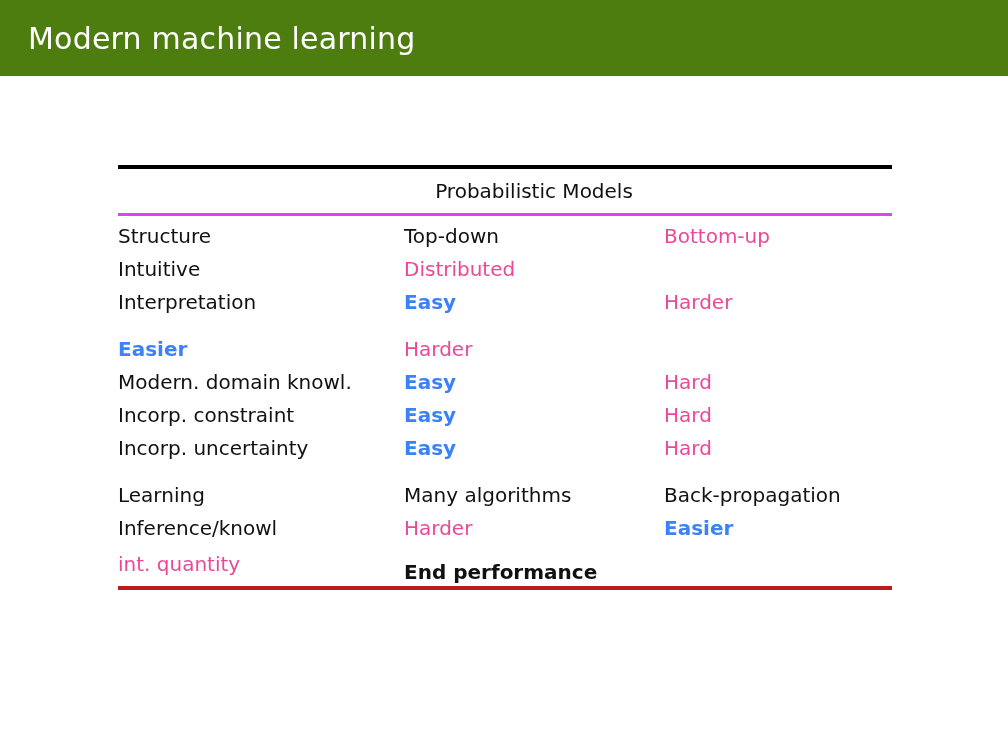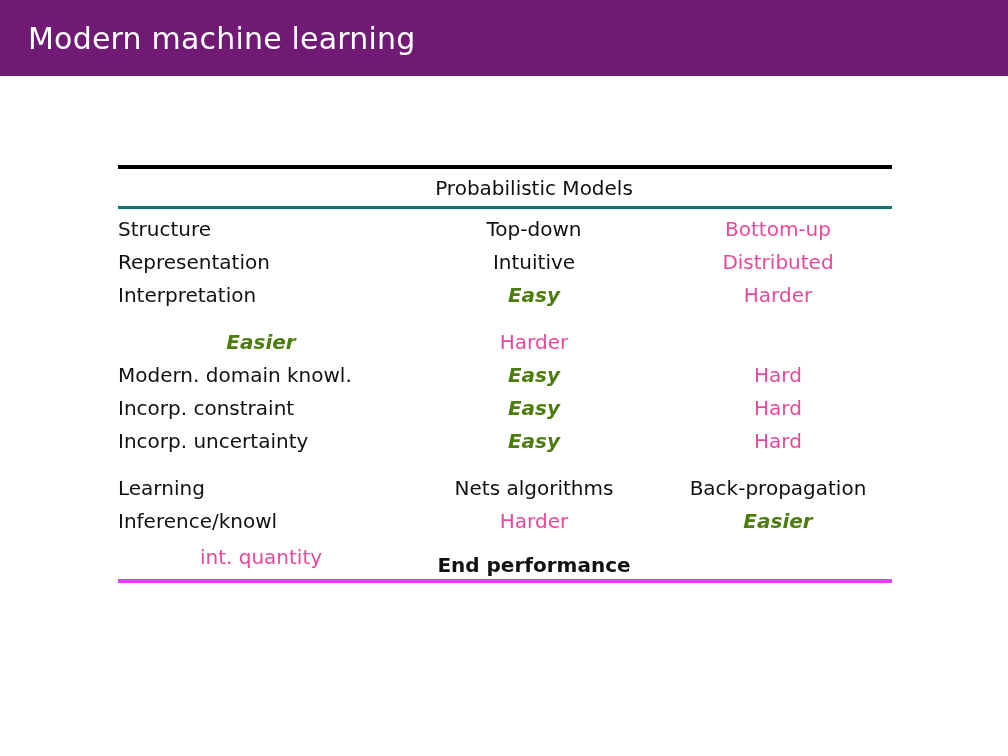--- a/index.html
+++ b/index.html
@@ -14,76 +14,76 @@
     height: 756px;
     background: #ffffff;
     overflow: hidden;
   }
   .titlebar {
     position: absolute;
     top: 0;
     left: 0;
     width: 1008px;
     height: 76px;
-    background: #701a75;
+    background: #4d7c0f;
     display: flex;
     align-items: center;
     box-sizing: border-box;
     padding-left: 28px;
   }
   .titlebar .title-text {
     color: #ffffff;
     font-size: 30px;
     font-weight: 400;
     letter-spacing: 0.2px;
   }
   .table-wrap {
     position: absolute;
     left: 118px;
     top: 165px;
     width: 774px;
   }
   .t-header {
     box-sizing: border-box;
-    height: 44px;
+    height: 51px;
     border-top: 4px solid #000000;
-    border-bottom: 3px solid #0f766e;
+    border-bottom: 3px solid #d946ef;
     display: grid;
     grid-template-columns: 286px 260px 228px;
     align-items: center;
   }
   .t-header .h-cell {
     font-size: 20px;
     color: #111111;
     text-align: center;
     white-space: nowrap;
   }
   .t-body {
     box-sizing: border-box;
-    border-bottom: 4px solid #d946ef;
+    border-bottom: 4px solid #b91c1c;
     padding: 3px 0 9px 0;
   }
   .t-group + .t-group {
     margin-top: 14px;
   }
   .t-row {
     display: grid;
     grid-template-columns: 286px 260px 228px;
     height: 33px;
     align-items: center;
   }
   .t-cell {
     font-size: 20px;
     white-space: nowrap;
   }
   .c-label { text-align: left; }
-  .c-val   { text-align: center; }
+  .c-val   { }
   .cell-normal { color: #111111; font-weight: 400; }
   .cell-muted  { color: #ec4899; font-weight: 400; }
-  .cell-good   { color: #4d7c0f; font-weight: 700; font-style: italic; }
+  .cell-good   { color: #3b82f6; font-weight: 700; }
   .cell-strong { color: #111111; font-weight: 700; margin-top: 16px; }
 </style>
 </head>
 <body>
 
 <div class="slide">
 
   <div class="titlebar">
     <span class="title-text">Modern machine learning</span>
   </div>
@@ -94,21 +94,20 @@
       <div class="h-cell">Probabilistic Models</div>
     </div>
     <div class="t-body" id="table-body">
         <div class="t-group">
           <div class="t-row">
             <div class="t-cell c-label cell-normal">Structure</div>
             <div class="t-cell c-val cell-normal">Top-down</div>
             <div class="t-cell c-val cell-muted">Bottom-up</div>
           </div>
           <div class="t-row">
-            <div class="t-cell c-label cell-normal">Representation</div>
             <div class="t-cell c-val cell-normal">Intuitive</div>
             <div class="t-cell c-val cell-muted">Distributed</div>
           </div>
           <div class="t-row">
             <div class="t-cell c-label cell-normal">Interpretation</div>
             <div class="t-cell c-val cell-good">Easy</div>
             <div class="t-cell c-val cell-muted">Harder</div>
           </div>
         </div>
         <div class="t-group">
@@ -128,21 +127,21 @@
           </div>
           <div class="t-row">
             <div class="t-cell c-label cell-normal">Incorp. uncertainty</div>
             <div class="t-cell c-val cell-good">Easy</div>
             <div class="t-cell c-val cell-muted">Hard</div>
           </div>
         </div>
         <div class="t-group">
           <div class="t-row">
             <div class="t-cell c-label cell-normal">Learning</div>
-            <div class="t-cell c-val cell-normal">Nets algorithms</div>
+            <div class="t-cell c-val cell-normal">Many algorithms</div>
             <div class="t-cell c-val cell-normal">Back-propagation</div>
           </div>
           <div class="t-row">
             <div class="t-cell c-label cell-normal">Inference/knowl</div>
             <div class="t-cell c-val cell-muted">Harder</div>
             <div class="t-cell c-val cell-good">Easier</div>
           </div>
           <div class="t-row">
             <div class="t-cell c-val cell-muted">int. quantity</div>
             <div class="t-cell c-val cell-strong">End performance</div>

